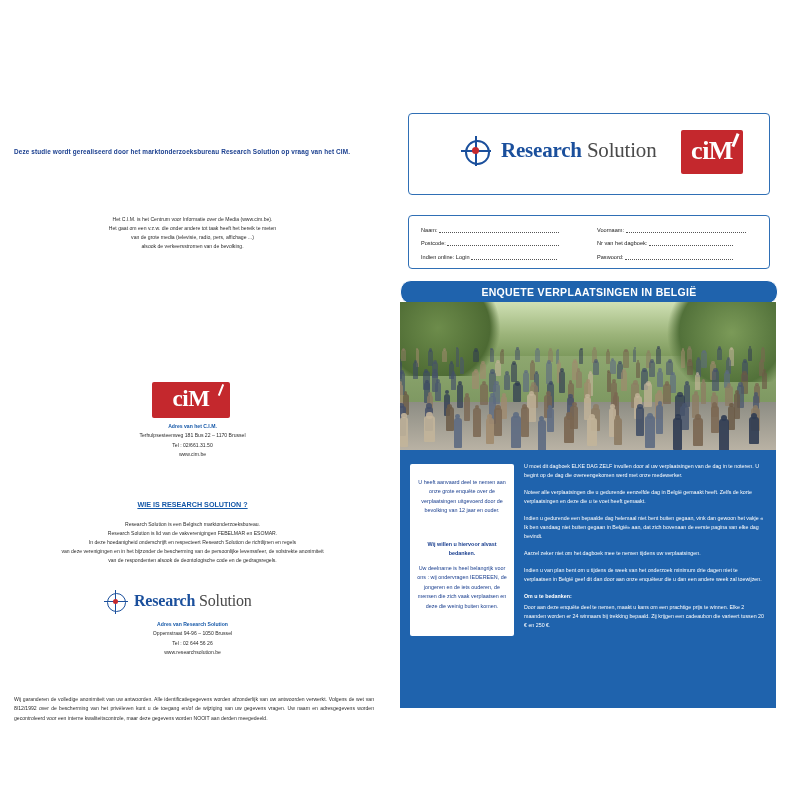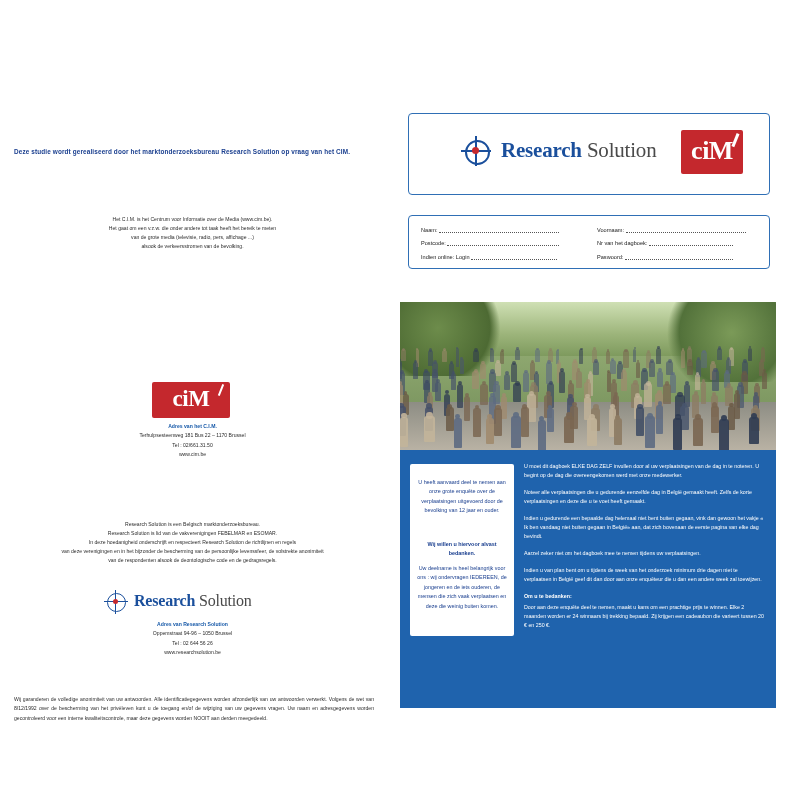--- a/index.html
+++ b/index.html
@@ -404,20 +404,21 @@
     <div class="tick"></div>
   </div>
 
   <div class="addr-block" style="top:312px;">
     <div class="hdr">Adres van het C.I.M.</div>
     <div>Terhulpsesteenweg 181 Bus 22 – 1170 Brussel</div>
     <div>Tel : 02/661.31.50</div>
     <div>www.cim.be</div>
   </div>
 
+  <div class="sec-title" style="top:390px;">WIE IS RESEARCH SOLUTION ?</div>
   <div class="sec-body" style="top:410px; white-space: pre-line;">Research Solution is een Belgisch marktonderzoeksbureau.
 Research Solution is lid van de vakverenigingen  FEBELMAR en ESOMAR.
 In deze hoedanigheid onderschrijft en respecteert Research Solution de richtlijnen en regels
 van deze verenigingen en in het bijzonder de bescherming van de persoonlijke levenssfeer, de volstrekte anonimiteit
 van de respondenten alsook de deontologische code en de gedragsregels.</div>
 
   <div class="rs-logo-left">
     <div class="rs-mark">
       <div class="rayh"></div>
         <div class="rayv"></div>
@@ -482,20 +483,23 @@
     <div class="form-row" style="left:12px; top:37px;">
       <span class="lbl">Indien online: Login</span>
       <span class="dots" style="width:86px;"></span>
     </div>
     <div class="form-row" style="left:188px; top:37px;">
       <span class="lbl">Paswoord:</span>
       <span class="dots" style="width:108px;"></span>
     </div>
   </div>
 
+  <div class="banner">
+    <div class="txt">ENQUETE VERPLAATSINGEN IN BELGIË</div>
+  </div>
 
   <div class="photo">
     <div class="sky"></div>
     <div class="trees-l"></div>
     <div class="trees-r"></div>
     <div class="ground"></div>
     <div class="crowd" id="crowd">
         <div class="p" style="left:0.9px;top:7.4px;width:5.0px;height:11.9px;background:#8d7b63;opacity:0.55;"></div>
         <div class="head" style="left:1.9px;top:5.8px;width:3.1px;height:3.1px;background:#8d7b63;opacity:0.60;"></div>
         <div class="p" style="left:15.5px;top:7.3px;width:3.5px;height:18.0px;background:#a08a6e;opacity:0.55;"></div>

